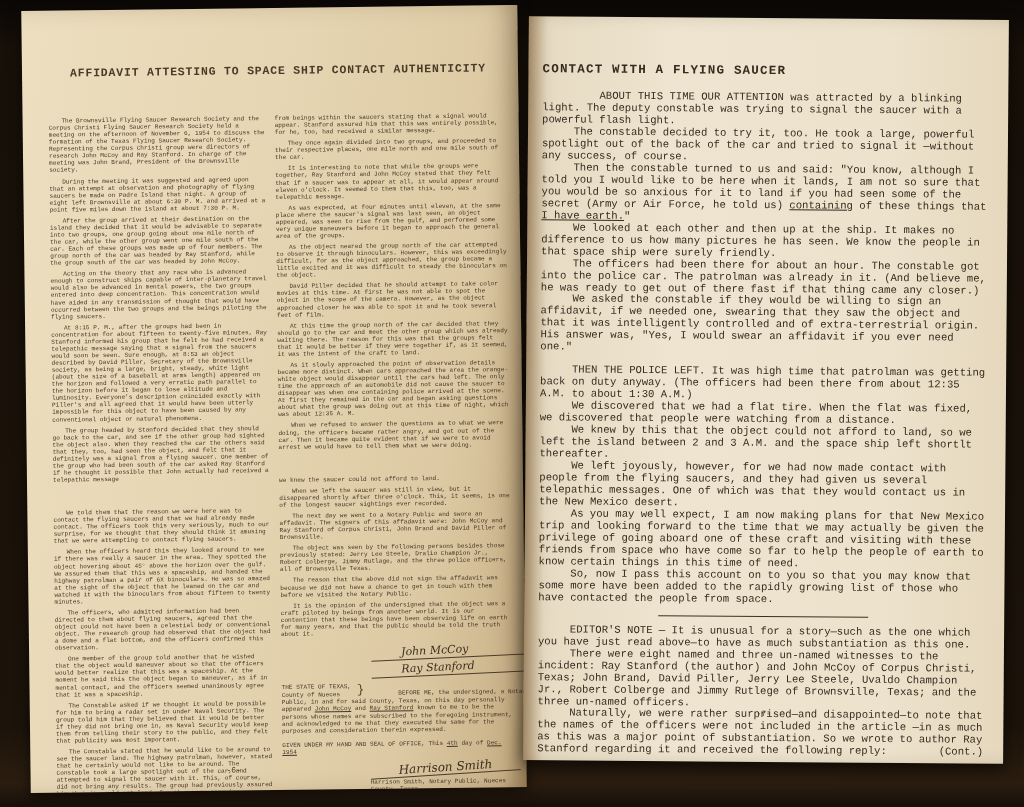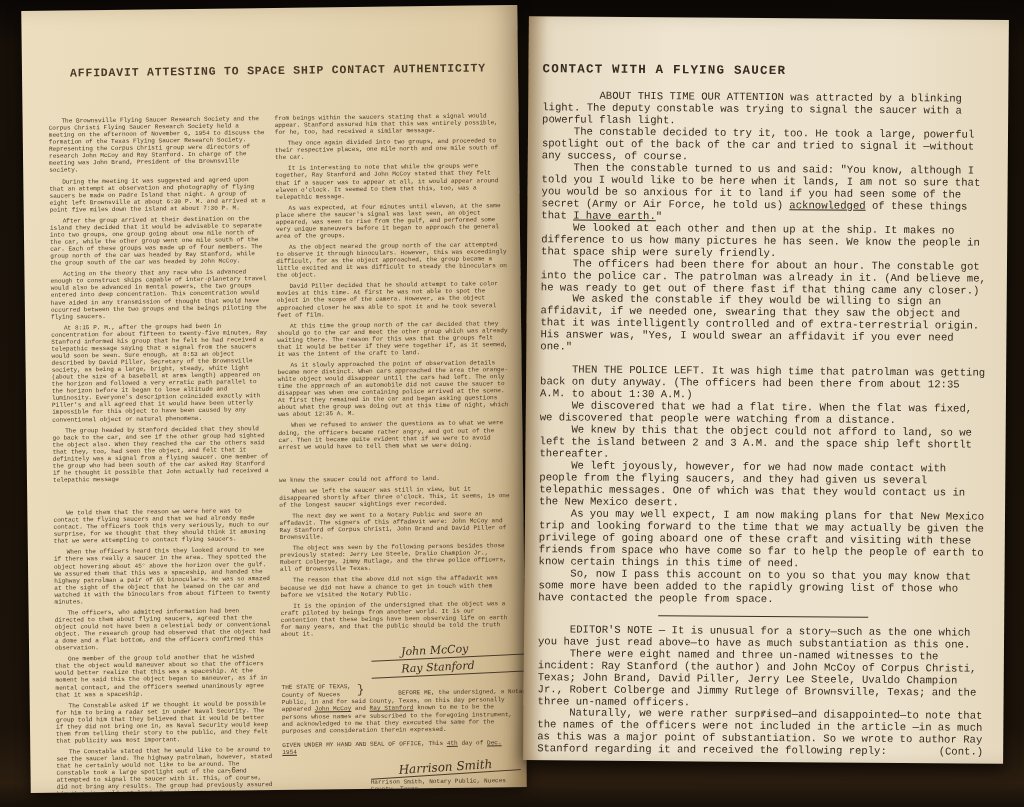--- a/index.html
+++ b/index.html
@@ -144,21 +144,21 @@
     <div class="pgnum pg6">-6-</div>
   </div>
 
   <div class="page page-right">
     <div class="rp-inner">
       <h2 class="rp-title">CONTACT WITH A FLYING SAUCER</h2>
       <div class="rp-body">
         <div>
             <p class="indent-lg">ABOUT THIS TIME OUR ATTENTION was attracted by a blinking light.  The deputy constable was trying to signal the saucer with a powerful flash light.</p>
             <p>The constable decided to try it, too.  He took a large, powerful spotlight out of the back of the car and tried to signal it —without any success, of course.</p>
-            <p>Then the constable turned to us and said: "You know, although I told you I would like to be here when it lands, I am not so sure that you would be so anxious for it to land if you had seen some of the secret (Army or Air Force, he told us) <u>acknowledged</u> of these things that <u>I have earth.</u>"</p>
+            <p>Then the constable turned to us and said: "You know, although I told you I would like to be here when it lands, I am not so sure that you would be so anxious for it to land if you had seen some of the secret (Army or Air Force, he told us) <u>containing</u> of these things that <u>I have earth.</u>"</p>
             <p>We looked at each other and then up at the ship.  It makes no difference to us how many pictures he has seen.  We know the people in that space ship were surely friendly.</p>
             <p>The officers had been there for about an hour.  The constable got into the police car.  The patrolman was already in it. (And believe me, he was ready to get out of there fast if that thing came any closer.)</p>
             <p>We asked the constable if they would be willing to sign an affidavit, if we needed one, swearing that they saw the object and that it was intelligently controlled and of extra-terrestrial origin.  His answer was, "Yes, I would swear an affidavit if you ever need one."</p>
             <p class="space-before">THEN THE POLICE LEFT.  It was high time that patrolman was getting back on duty anyway.  (The officers had been there from about 12:35 A.M. to about 1:30 A.M.)</p>
             <p>We discovered that we had a flat tire.  When the flat was fixed, we discovered that people were watching from a distance.</p>
             <p>We knew by this that the object could not afford to land, so we left the island between 2 and 3 A.M. and the space ship left shortlt thereafter.</p>
             <p>We left joyously, however, for we had now made contact with people from the flying saucers, and they had given us several telepathic messages.  One of which was that they would contact us in the New Mexico desert.</p>
             <p>As you may well expect, I am now making plans for that New Mexico trip and looking forward to the time that we may actually be given the privilege of going aboard one of these craft and visiting with these friends from space who have come so far to help the people of earth to know certain things in this time of need.</p>
             <p>So, now I pass this account on to you so that you may know that some more have been added to the rapidly growing list of those who have contacted the people from space.</p>
           </div>

